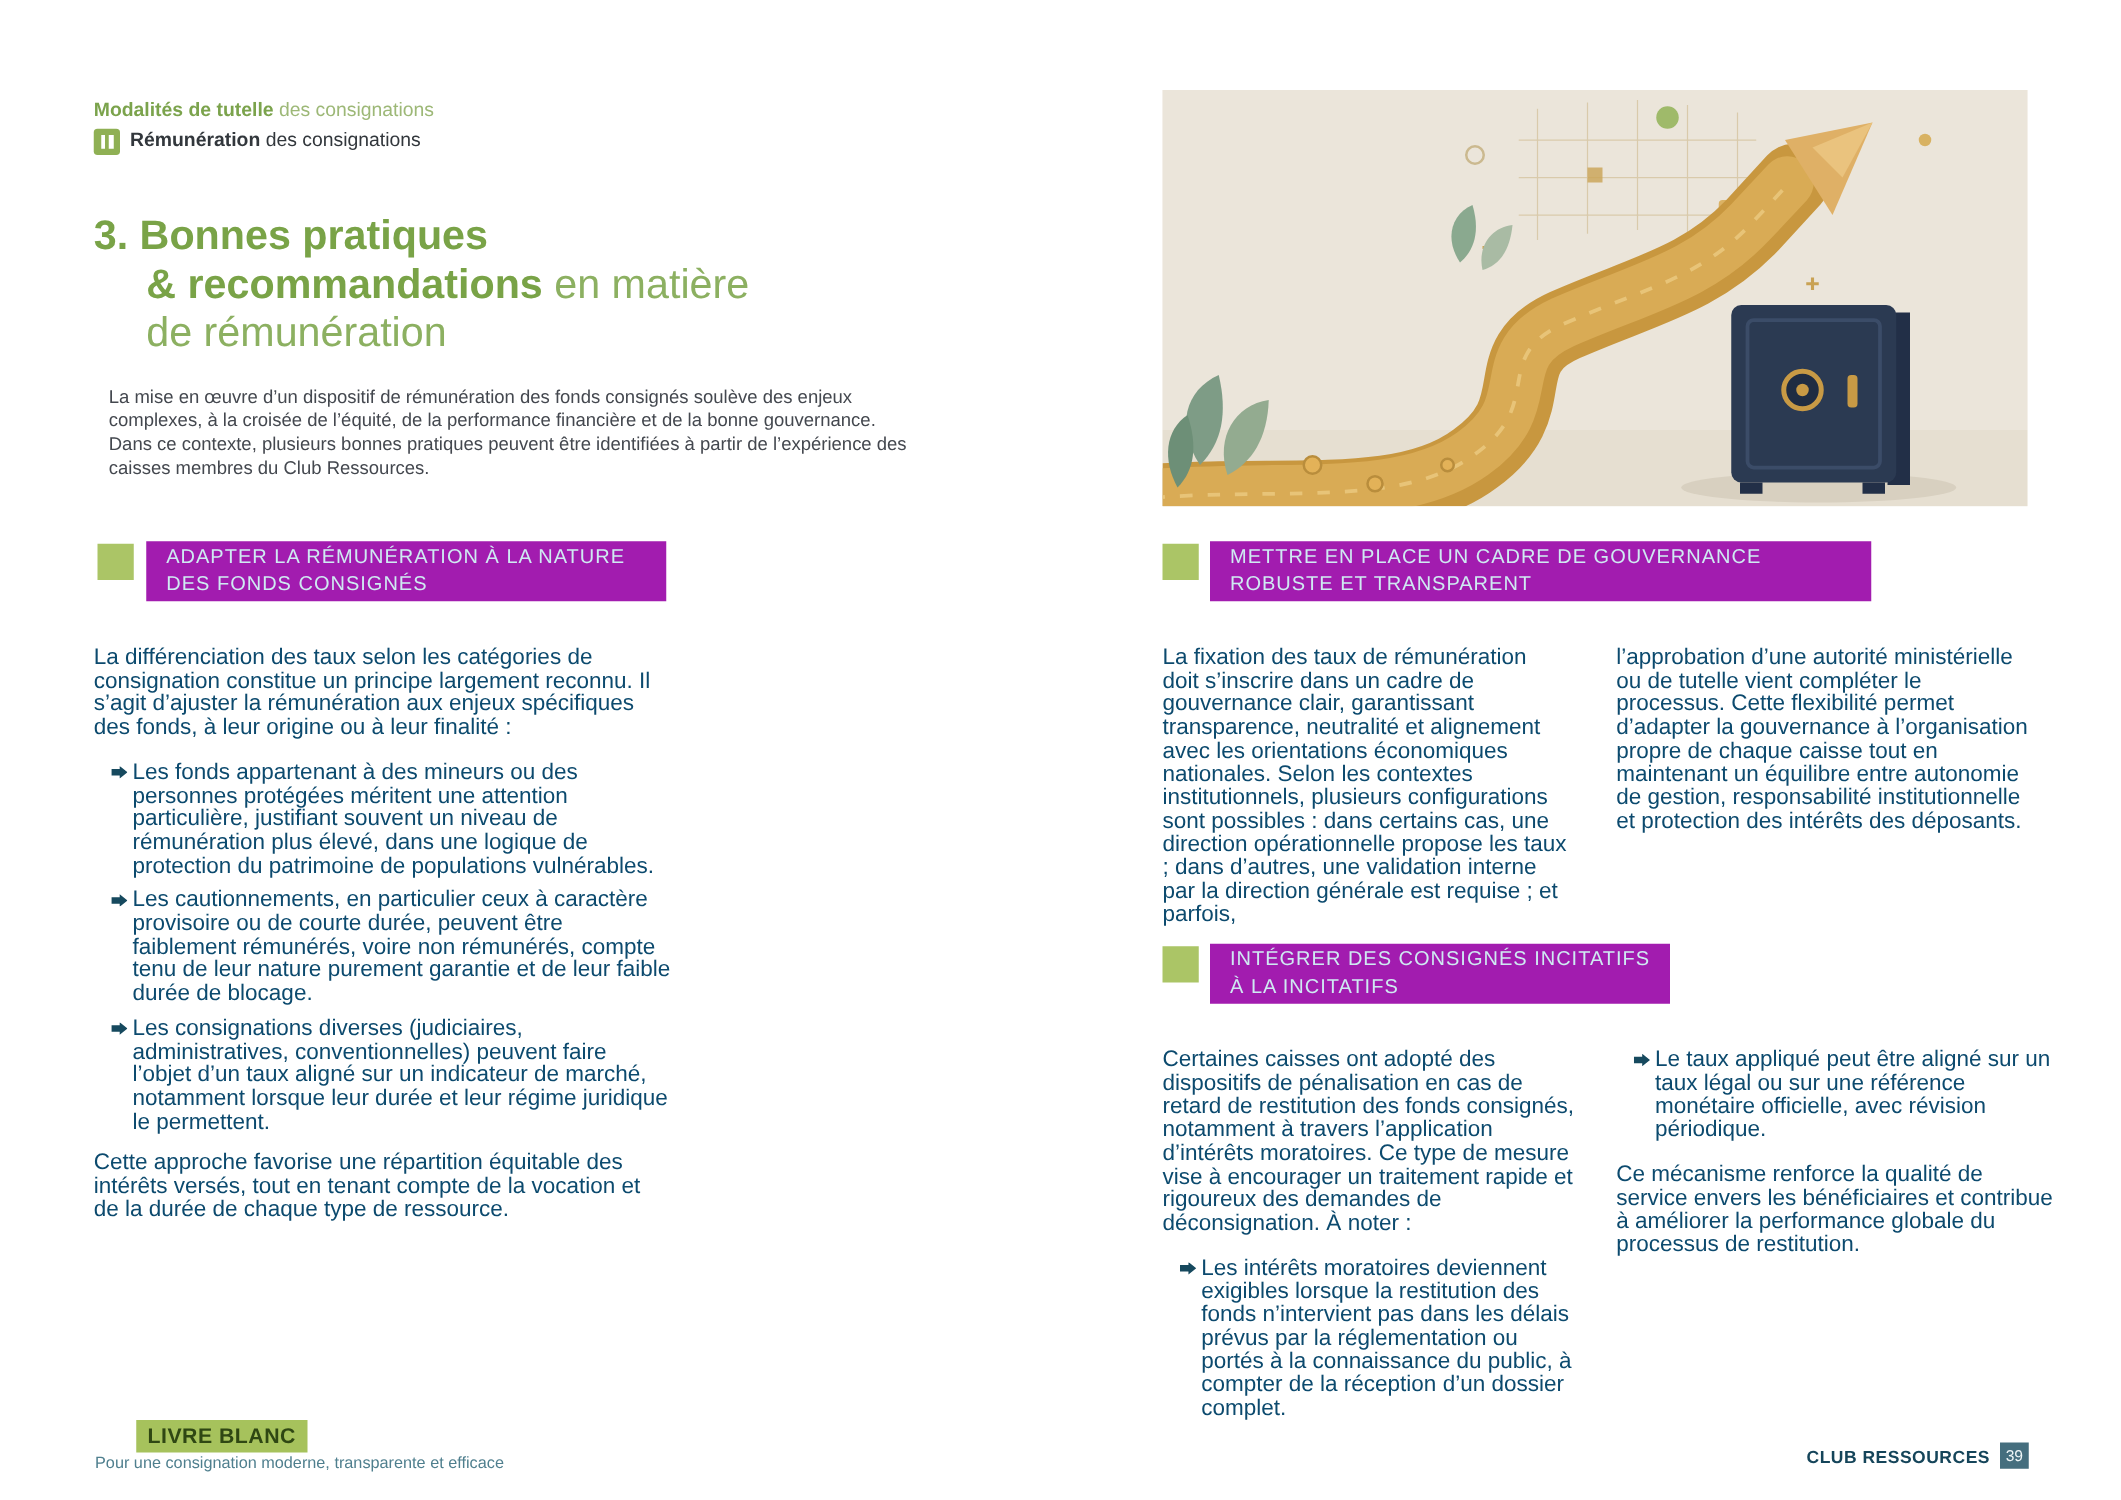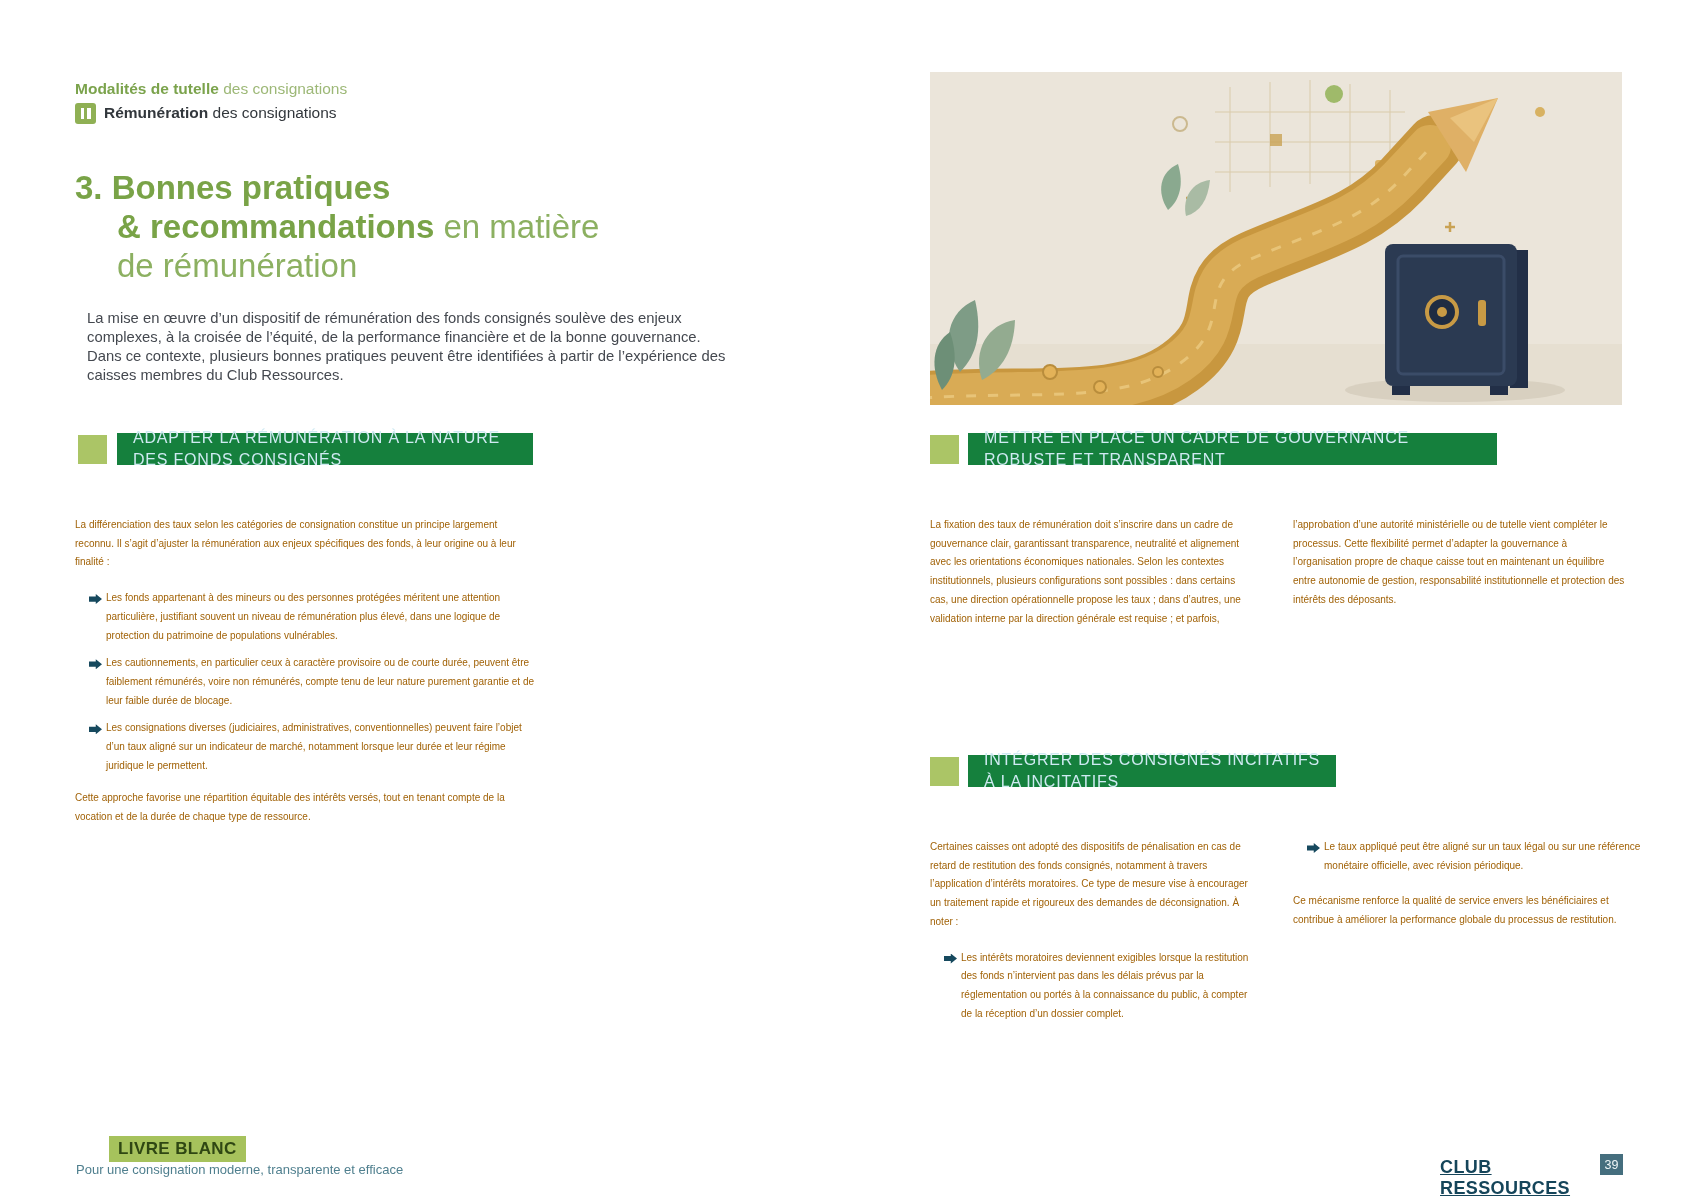--- a/index.html
+++ b/index.html
@@ -22,45 +22,45 @@
   
   .title{left:75px; top:168px; font-size:33px; line-height:39px; font-weight:bold; color:#79a347;}
   .title .indent{padding-left:42px; display:block;}
   .title .light{font-weight:normal; color:#8cb061;}
 
   
   .intro{left:75px; top:297px; width:640px; font-size:14.8px; line-height:19px; color:#44484f;}
 
   
   .sec-square{width:29px; height:29px; background:#abc566;}
-  .sec-box{background:#15803d; color:#cfeaf2; font-size:16px; line-height:22px;
-    letter-spacing:0.8px; padding:2px 16px; box-sizing:border-box; height:32px;
+  .sec-box{background:#a21caf; color:#cfeaf2; font-size:16px; line-height:22px;
+    letter-spacing:0.8px; padding:2px 16px; box-sizing:border-box; height:48px;
     display:flex; flex-direction:column; justify-content:center;}
   .sec-box span{display:block; white-space:nowrap;}
 
   
-  .col{font-size:10px; line-height:18.7px; color:#a16207;}
+  .col{font-size:18px; line-height:18.7px; color:#0c4a6e;}
   .col p{margin:0 0 17px 0;}
   .col p:last-child{margin-bottom:0;}
   ul.bullets{list-style:none; margin:0; padding:0;}
   ul.bullets li{position:relative; padding-left:31px; margin-bottom:9px;}
   ul.bullets li:last-child{margin-bottom:0;}
   .bullet-marker{position:absolute; left:14px; top:5px; width:13px; height:10px; background:#16495e;
     clip-path:polygon(0% 24%, 52% 24%, 52% 0%, 100% 50%, 52% 100%, 52% 76%, 0% 76%);}
   .colB .bullet-marker{left:14px;}
 
   
   .illustration{left:930px; top:72px; width:692px; height:333px; background:#ebe5da; overflow:hidden;}
 
   
   .footer-badge{left:75px; top:1136px; background:#a6c25c; color:#2f4713; font-weight:bold;
     font-size:17px; letter-spacing:0.4px; padding:3px 9px;margin-left:34px;}
   .footer-tagline{left:76px; top:1162px; font-size:13px; color:#4f7f8e;}
-  .footer-brand{top:1157px; left:1440px; width:152px; font-size:18px; font-weight:bold;
-    color:#15455a; letter-spacing:0.4px;text-decoration:underline;}
+  .footer-brand{top:1157px; left:1440px; width:152px; text-align:right; font-size:14px; font-weight:bold;
+    color:#15455a; letter-spacing:0.4px;}
   .footer-page{left:1600px; top:1154px; width:23px; height:21px; background:#456e7e; color:#eef5f7;
     font-size:12.5px; display:flex; align-items:center; justify-content:center;}
 </style>
 </head>
 <body>
 
 <div class="page">
 
   <div class="abs eyebrow">
     <div>

